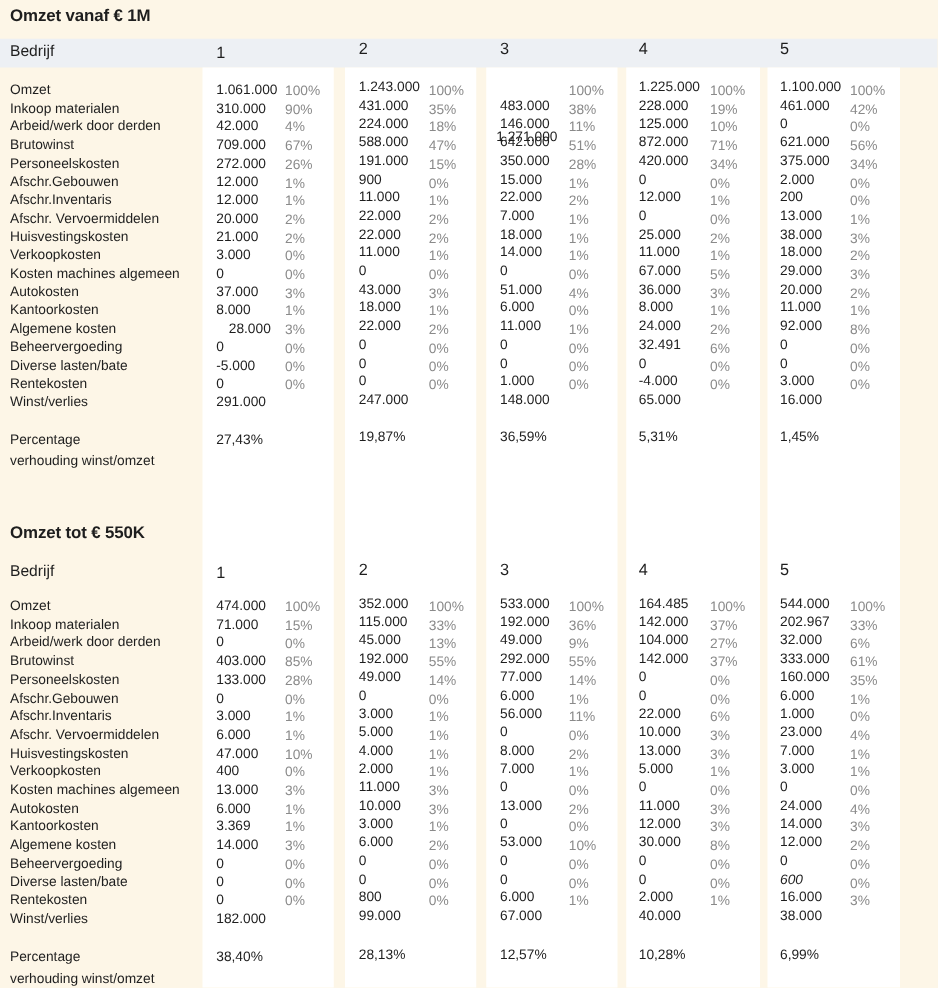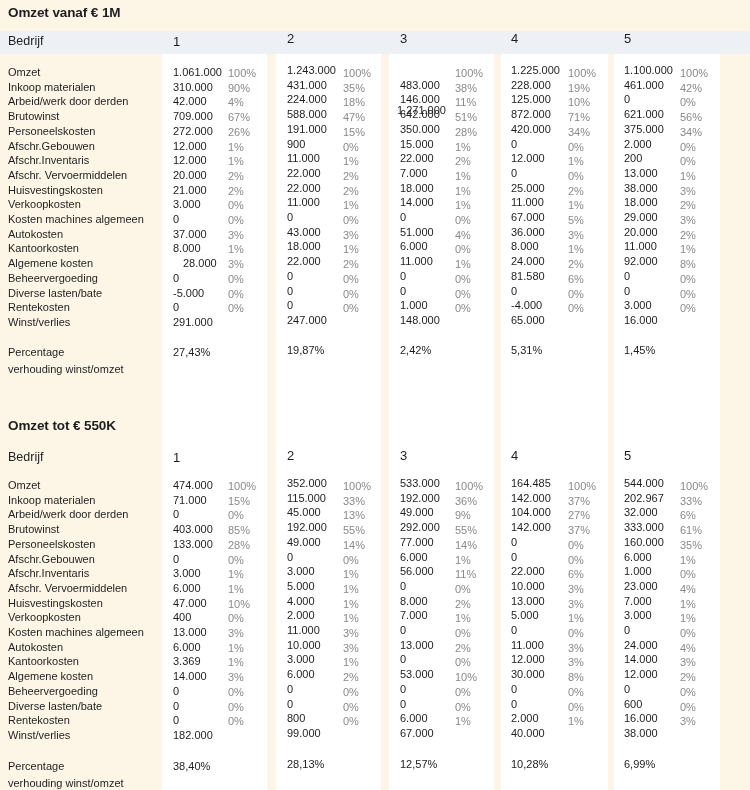--- a/index.html
+++ b/index.html
@@ -238,21 +238,21 @@
       <span class="pct" style="left: 680px;">8%</span>
     </div>
     <div class="row" style="top: 270.8px;">
       <span class="label">Beheervergoeding</span>
       <span class="val" style="left: 173px;">0</span>
       <span class="pct" style="left: 228px;">0%</span>
       <span class="val" style="left: 287px; top: -2px;">0</span>
       <span class="pct" style="left: 343px;">0%</span>
       <span class="val" style="left: 400px; top: -2px;">0</span>
       <span class="pct" style="left: 455px;">0%</span>
-      <span class="val" style="left: 511px; top: -2px;">81.580</span>
+      <span class="val" style="left: 511px; top: -2px;">32.491</span>
       <span class="pct" style="left: 568px;">6%</span>
       <span class="val" style="left: 624px; top: -2px;">0</span>
       <span class="pct" style="left: 680px;">0%</span>
     </div>
     <div class="row" style="top: 285.5px;">
       <span class="label">Diverse lasten/bate</span>
       <span class="val" style="left: 173px;">-5.000</span>
       <span class="pct" style="left: 228px;">0%</span>
       <span class="val" style="left: 287px; top: -2px;">0</span>
       <span class="pct" style="left: 343px;">0%</span>
@@ -284,21 +284,21 @@
       <span class="val" style="left: 511px; top: -2px;">65.000</span>
       <span class="val" style="left: 624px; top: -2px;">16.000</span>
     </div>
     <div class="ratio" style="top: 345px; left: 0px; width: 750px;">
       <span class="label">
         <div>Percentage</div>
         <div style="margin-top: 3px;">verhouding winst/omzet</div>
       </span>
       <span class="val" style="left: 173px;">27,43%</span>
       <span class="val" style="left: 287px; top: -2px;">19,87%</span>
-      <span class="val" style="left: 400px; top: -2px;">2,42%</span>
+      <span class="val" style="left: 400px; top: -2px;">36,59%</span>
       <span class="val" style="left: 511px; top: -2px;">5,31%</span>
       <span class="val" style="left: 624px; top: -2px;">1,45%</span>
     </div>
     <div class="section-title" style="top: 418px;">Omzet tot € 550K</div>
     <div class="hdr" style="left: 8px; top: 450px;">Bedrijf</div>
     <div class="hdr num" style="left: 173px; top: 450px;">1</div>
     <div class="hdr num" style="left: 287px; top: 448px;">2</div>
     <div class="hdr num" style="left: 400px; top: 448px;">3</div>
     <div class="hdr num" style="left: 511px; top: 448px;">4</div>
     <div class="hdr num" style="left: 624px; top: 448px;">5</div>
@@ -500,21 +500,21 @@
     <div class="row" style="top: 698.5px;">
       <span class="label">Diverse lasten/bate</span>
       <span class="val" style="left: 173px;">0</span>
       <span class="pct" style="left: 228px;">0%</span>
       <span class="val" style="left: 287px; top: -2px;">0</span>
       <span class="pct" style="left: 343px;">0%</span>
       <span class="val" style="left: 400px; top: -2px;">0</span>
       <span class="pct" style="left: 455px;">0%</span>
       <span class="val" style="left: 511px; top: -2px;">0</span>
       <span class="pct" style="left: 568px;">0%</span>
-      <span class="val" style="left: 624px; top: -2px;">600</span>
+      <span class="val" style="left: 624px; top: -2px; font-style: italic;">600</span>
       <span class="pct" style="left: 680px;">0%</span>
     </div>
     <div class="row" style="top: 713.2px;">
       <span class="label">Rentekosten</span>
       <span class="val" style="left: 173px;">0</span>
       <span class="pct" style="left: 228px;">0%</span>
       <span class="val" style="left: 287px; top: -2px;">800</span>
       <span class="pct" style="left: 343px;">0%</span>
       <span class="val" style="left: 400px; top: -2px;">6.000</span>
       <span class="pct" style="left: 455px;">1%</span>

